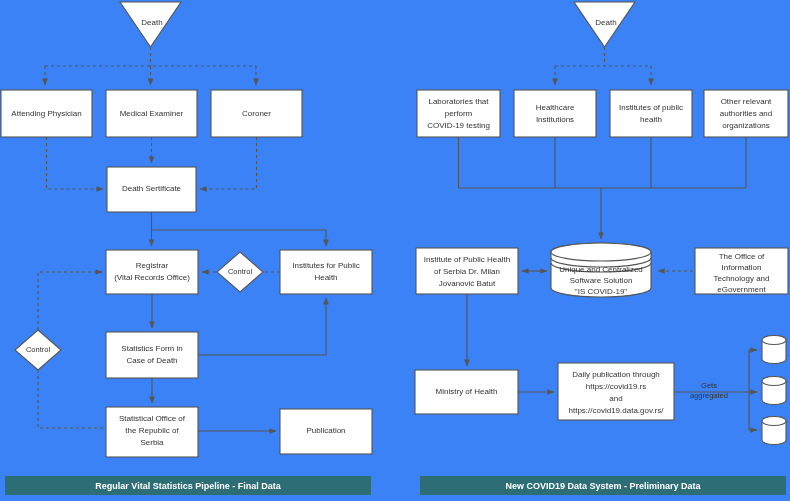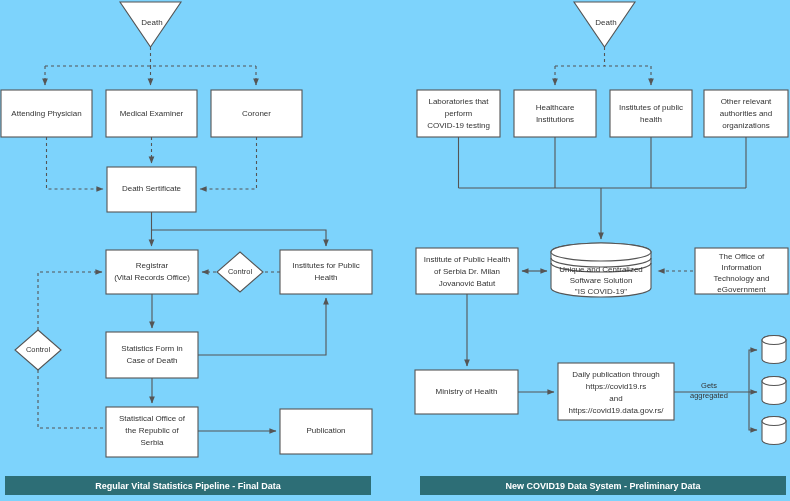--- a/index.html
+++ b/index.html
@@ -1,17 +1,17 @@
 <!DOCTYPE html>
 <html><head>
 <meta charset="utf-8">
 <style>
   html,body{margin:0;padding:0;background:#ffffff;}
   body{width:790px;height:501px;font-family:"Liberation Sans",sans-serif;color:#333333;}
-  #root{position:relative;width:790px;height:501px;overflow:hidden;background:#7dd3fc;}
+  #root{position:relative;width:790px;height:501px;overflow:hidden;background:#3b82f6;}
   svg#canvas{position:absolute;left:0;top:0;width:790px;height:501px;}
   .node-label{font-family:"Liberation Sans",sans-serif;font-size:8px;fill:#333333;text-anchor:middle;dominant-baseline:middle;}
   .edge-label{font-family:"Liberation Sans",sans-serif;font-size:7.5px;fill:#333333;text-anchor:middle;dominant-baseline:middle;}
   .banner-label{font-family:"Liberation Sans",sans-serif;font-size:9px;font-weight:bold;fill:#ffffff;text-anchor:middle;dominant-baseline:middle;}
   .box{fill:#ffffff;stroke:#555555;stroke-width:1.1;}
   .shape{fill:#ffffff;stroke:#555555;stroke-width:1.1;}
   .ln{stroke:#555555;stroke-width:1.1;fill:none;}
   .ln-dash{stroke:#555555;stroke-width:1.1;fill:none;stroke-dasharray:3 3;}
   .banner{fill:#2d6e76;}
 </style>

